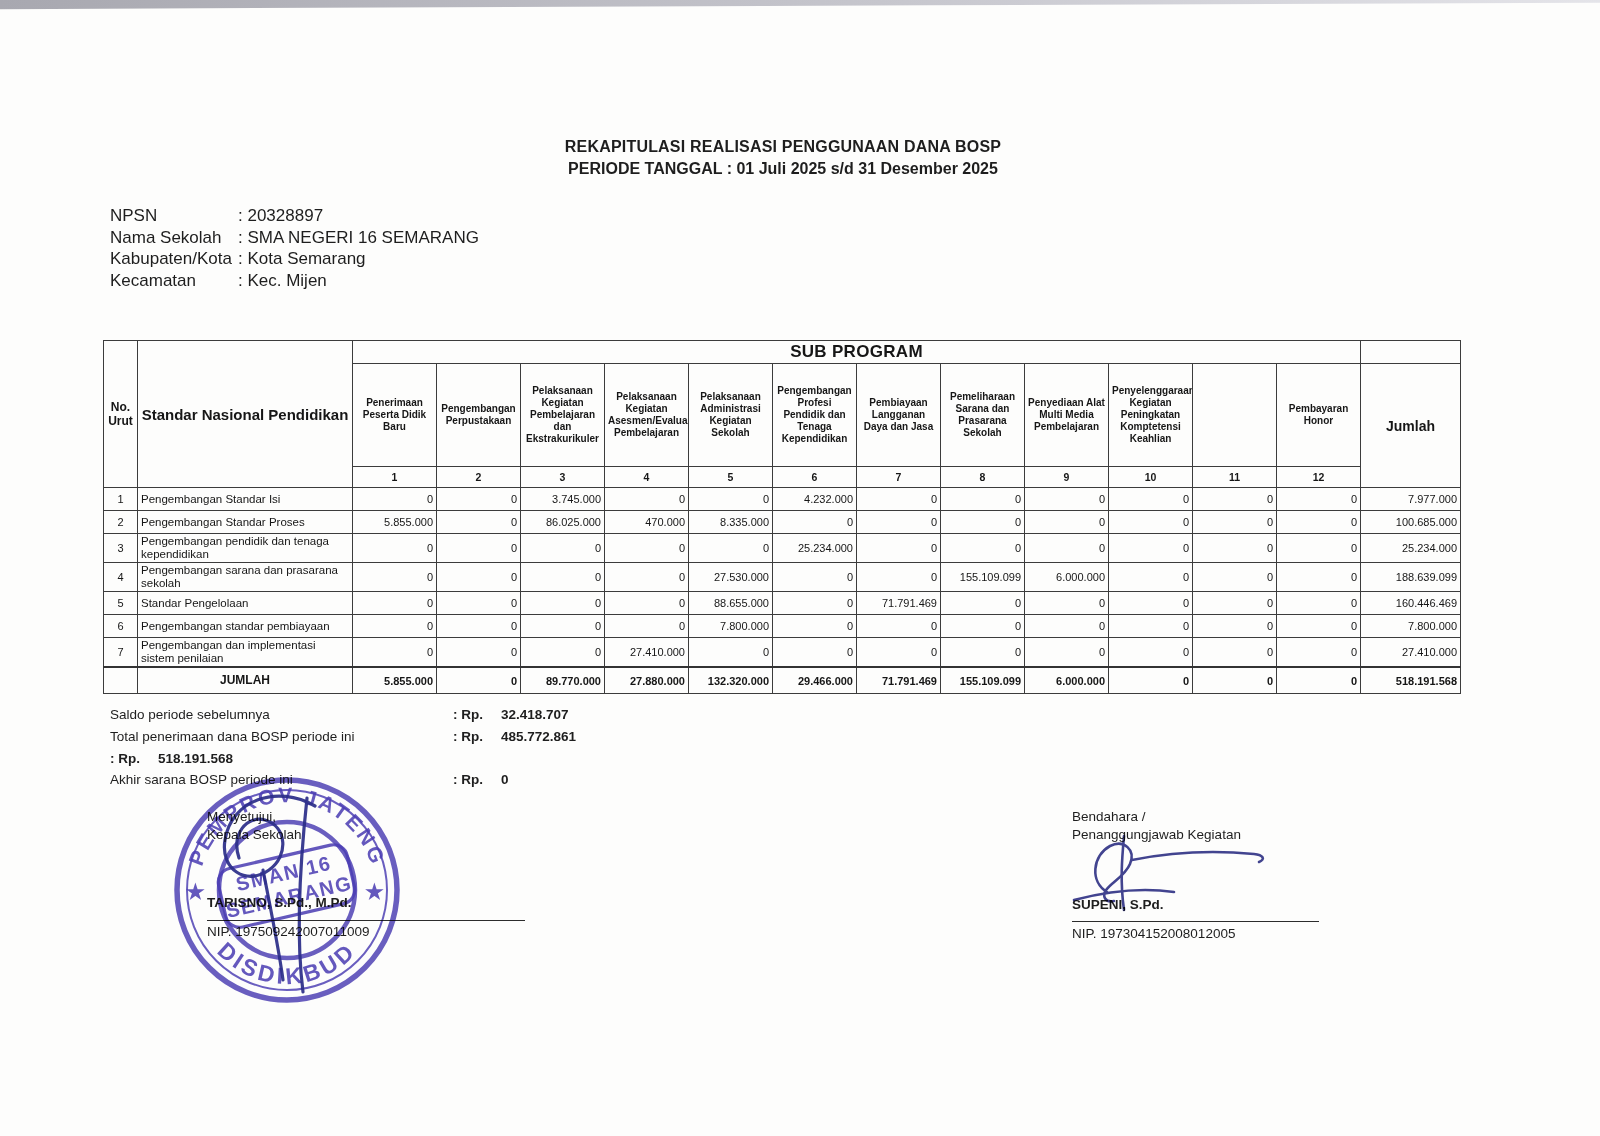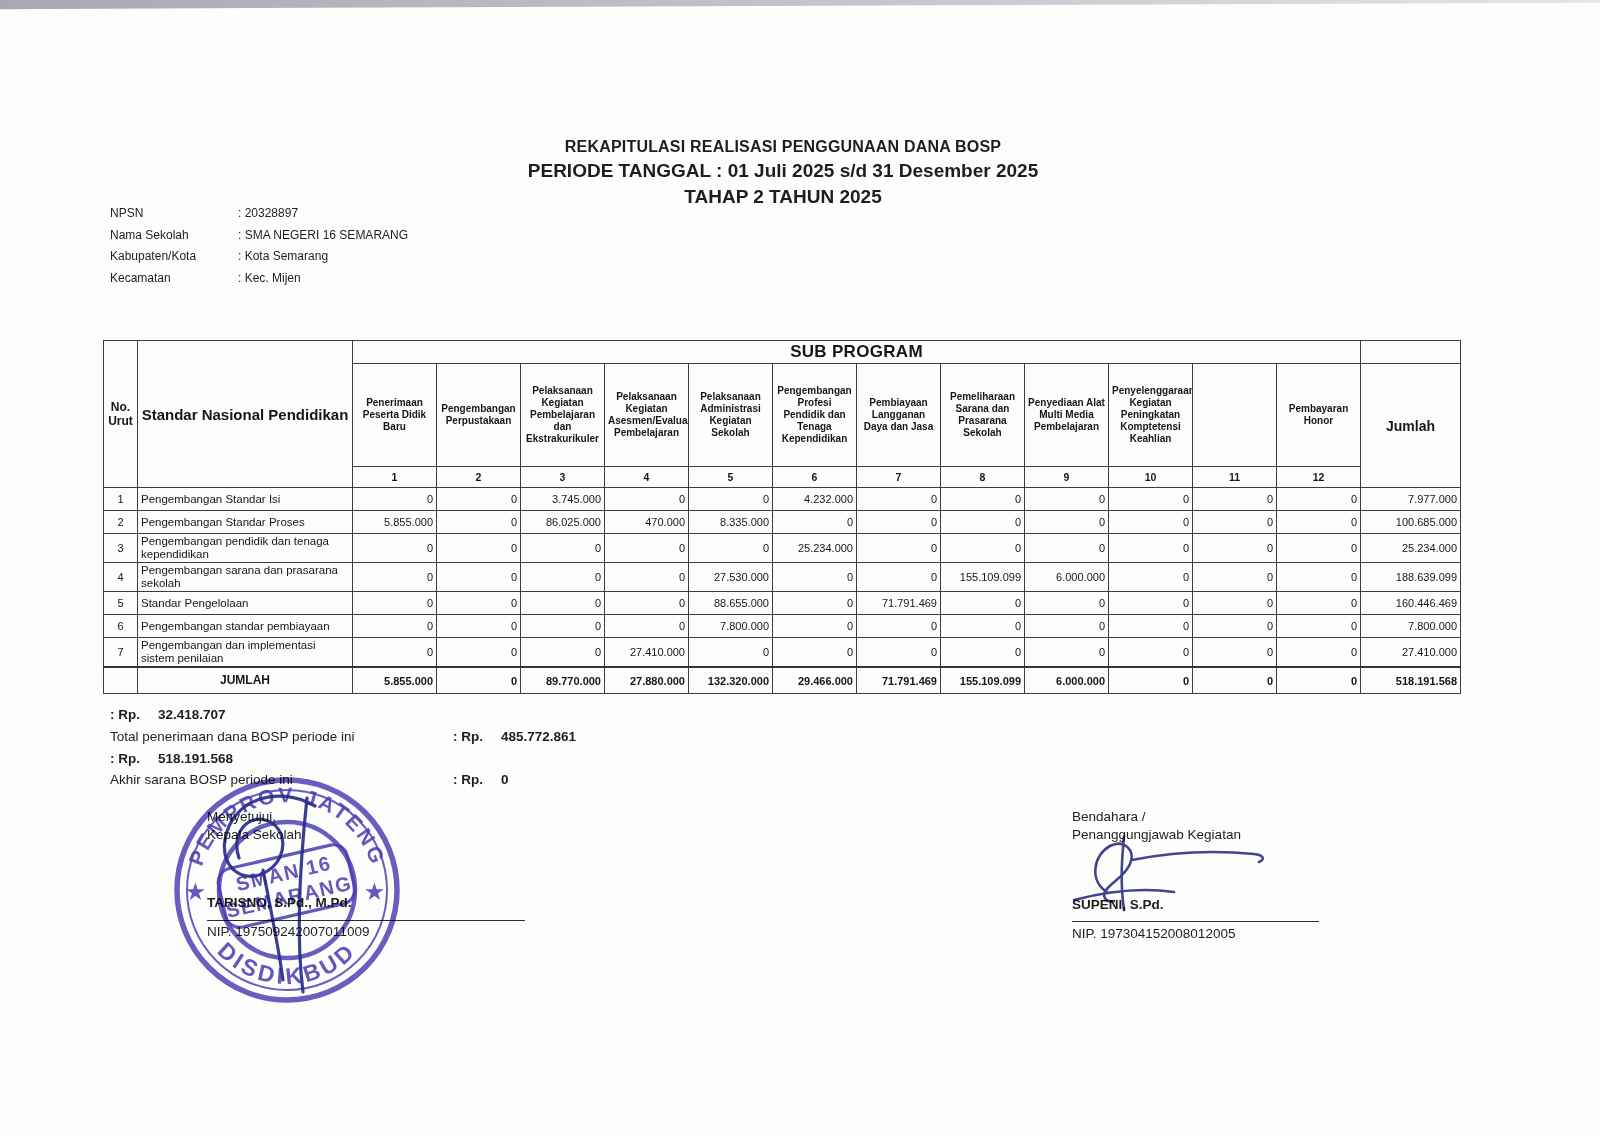--- a/index.html
+++ b/index.html
@@ -9,23 +9,23 @@
     font-family:"Liberation Sans", sans-serif;
   }
   .scan-edge{
     position:absolute;top:0;left:0;width:1600px;height:10px;
     background:linear-gradient(93deg,#a8a8b0 0%,#c6c6cd 55%,#e4e4e9 100%);
     clip-path:polygon(0 0,100% 0,100% 28%,58% 52%,0 92%);
   }
   
   .title-block{position:absolute;top:138px;left:0;width:1566px;text-align:center;}
   .title-main{font-size:16px;font-weight:bold;letter-spacing:.2px;text-align:center;}
-  .title-sub{font-size:19px;font-weight:bold;margin-top:4px;}
-  
-  .info-block{position:absolute;top:206px;left:110px;font-size:12px;}
+  .title-sub{font-size:16px;font-weight:bold;margin-top:4px;}
+  
+  .info-block{position:absolute;top:206px;left:110px;font-size:17px;}
   .info-row{height:21.7px;display:flex;align-items:flex-start;}
   .info-label{width:128px;flex:0 0 128px;}
   
   .recap-table{
     position:absolute;top:340px;left:103px;width:1357px;
     border-collapse:collapse;table-layout:fixed;font-size:11px;color:#161616;
   }
   .recap-table th,.recap-table td{border:1px solid #3c3c3c;padding:1px 3px;overflow:hidden;}
   .h-no{font-size:12px;font-weight:bold;text-align:center;}
   .h-snp{font-size:15px;font-weight:bold;text-align:center;}
@@ -63,21 +63,20 @@
 </head>
 <body>
 
 <div class="page">
 
   <div class="scan-edge"></div>
 
   <div class="title-block">
     <div class="title-main">REKAPITULASI REALISASI PENGGUNAAN DANA BOSP</div>
     <div class="title-sub">PERIODE TANGGAL : 01 Juli 2025 s/d 31 Desember 2025</div>
-    <div class="title-sub">TAHAP 2 TAHUN 2025</div>
   </div>
 
   <div class="info-block">
     <div class="info-row">
       <span class="info-label">NPSN</span>
       <span class="info-value">: 20328897</span>
     </div>
     <div class="info-row">
       <span class="info-label">Nama Sekolah</span>
       <span class="info-value">: SMA NEGERI 16 SEMARANG</span>
@@ -282,20 +281,21 @@
           <td class="c-val">0</td>
           <td class="c-val">0</td>
           <td class="c-val">0</td>
           <td class="c-sum">518.191.568</td>
         </tr>
       </tbody>
   </table>
 
   <div class="summary-block">
     <div class="sum-row">
+      <span class="sum-label">Saldo periode sebelumnya</span>
       <span class="sum-cur">: Rp.</span>
       <span class="sum-val">32.418.707</span>
     </div>
     <div class="sum-row">
       <span class="sum-label">Total penerimaan dana BOSP periode ini</span>
       <span class="sum-cur">: Rp.</span>
       <span class="sum-val">485.772.861</span>
     </div>
     <div class="sum-row">
       <span class="sum-cur">: Rp.</span>

